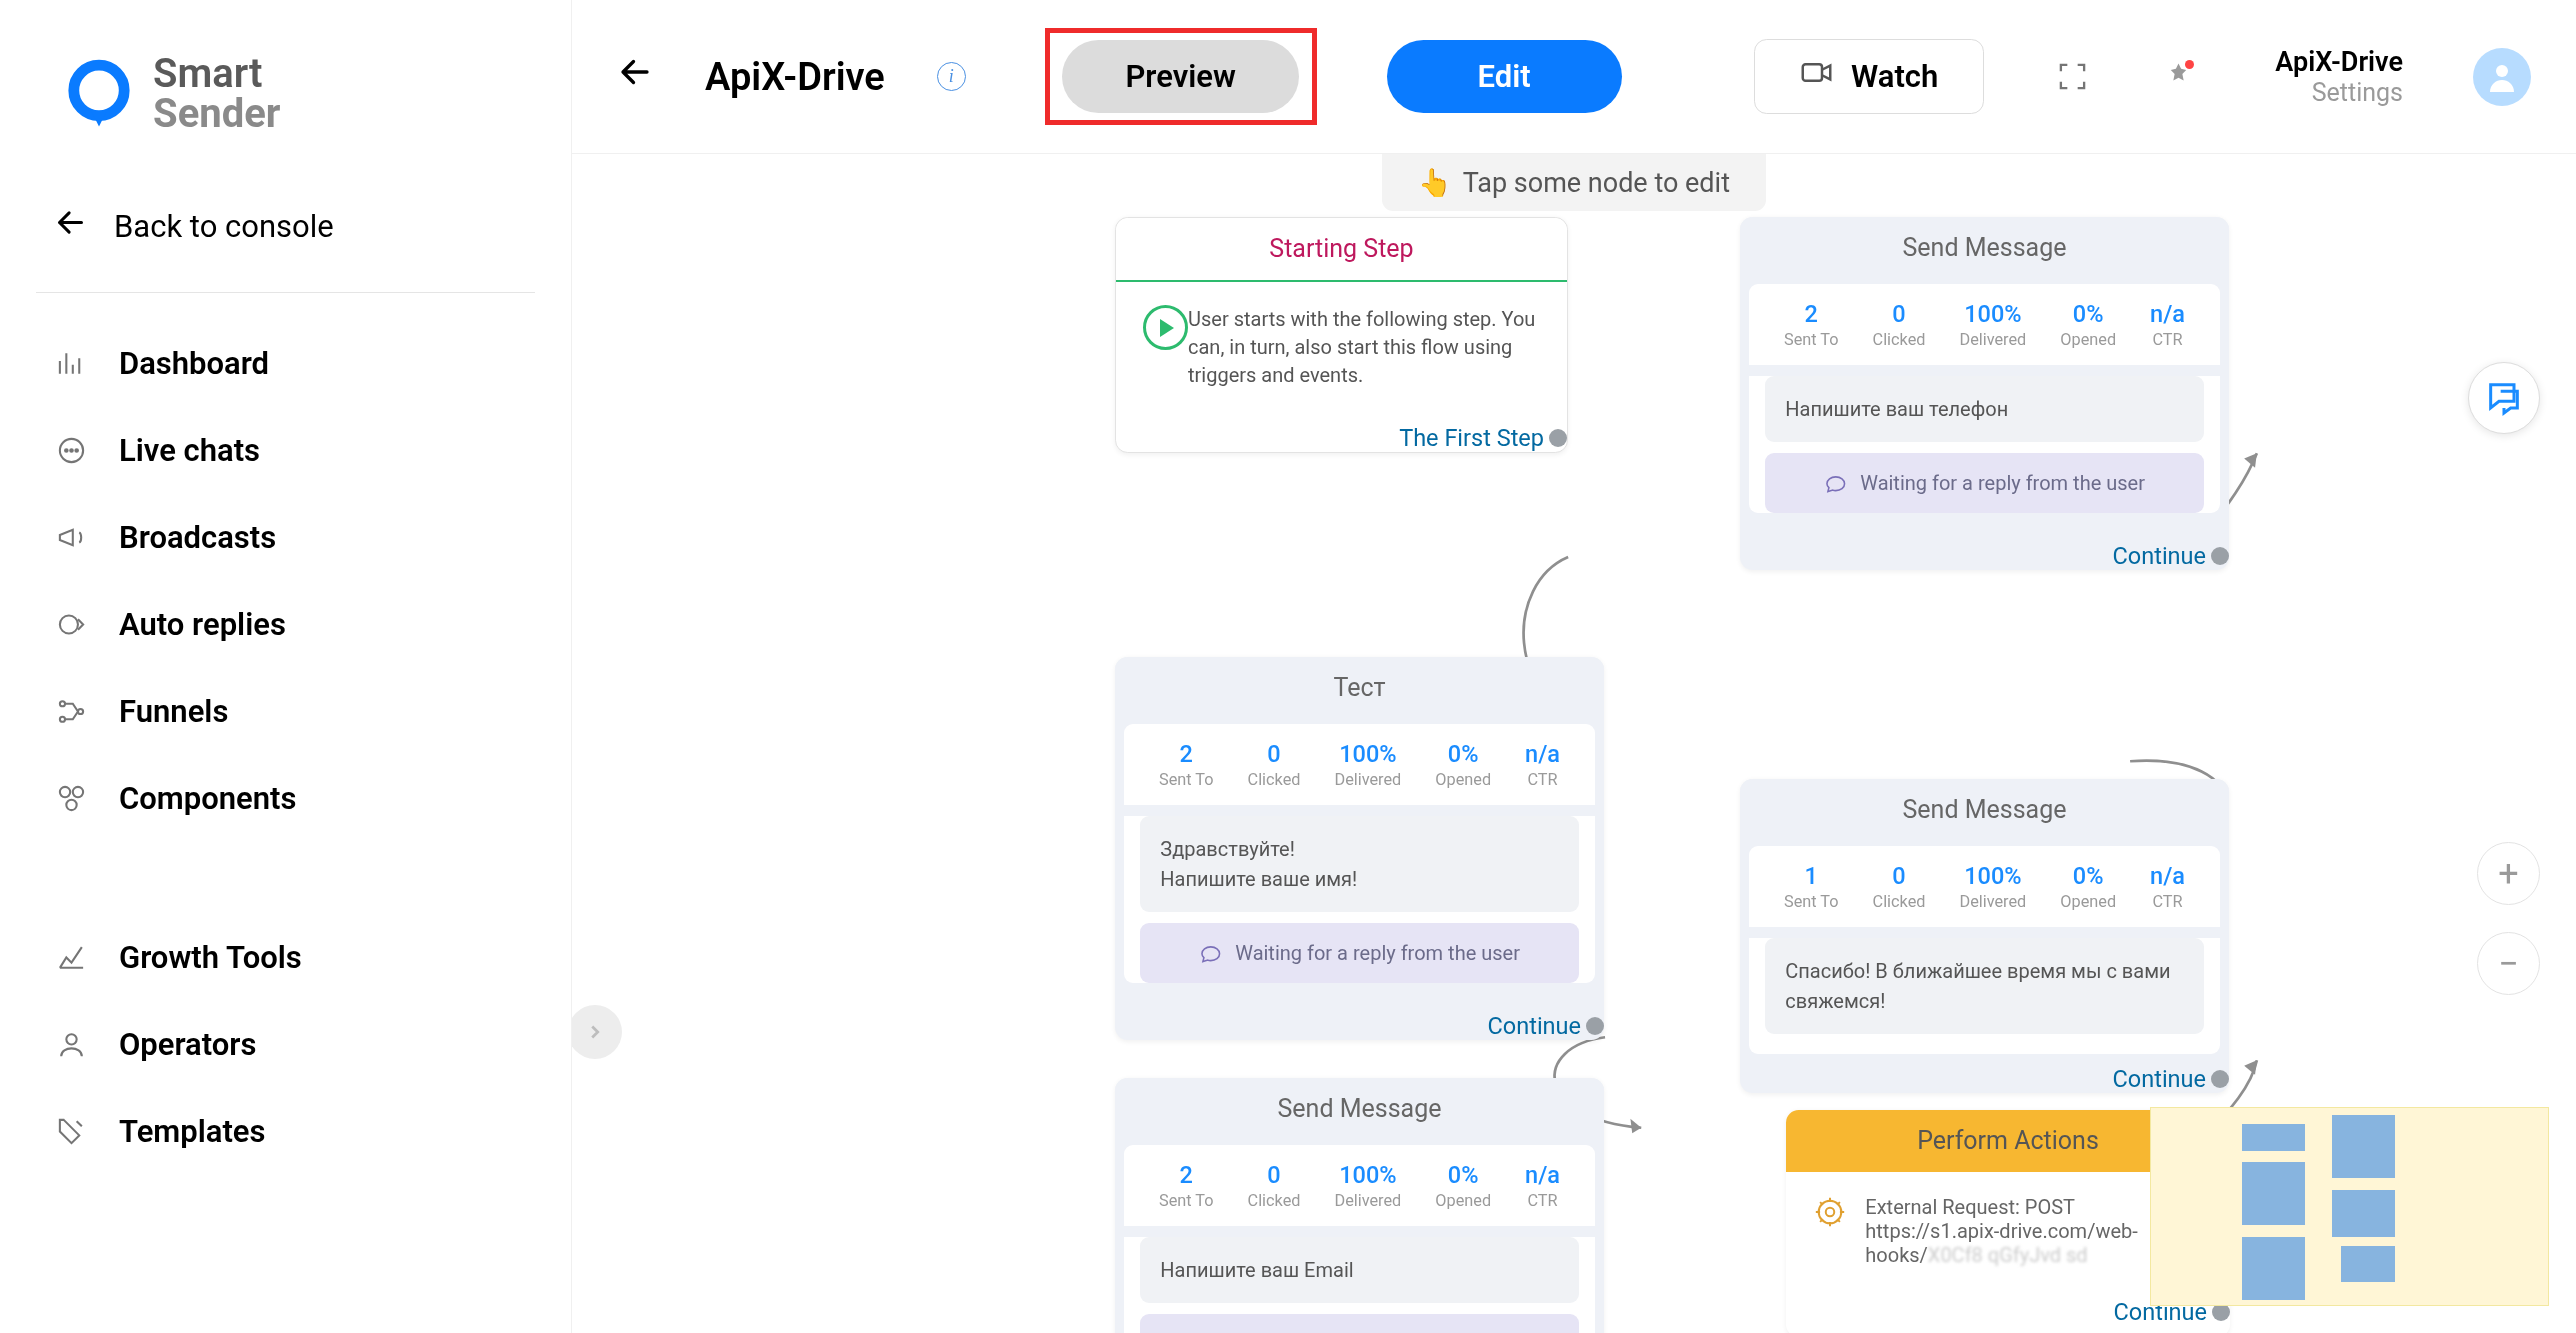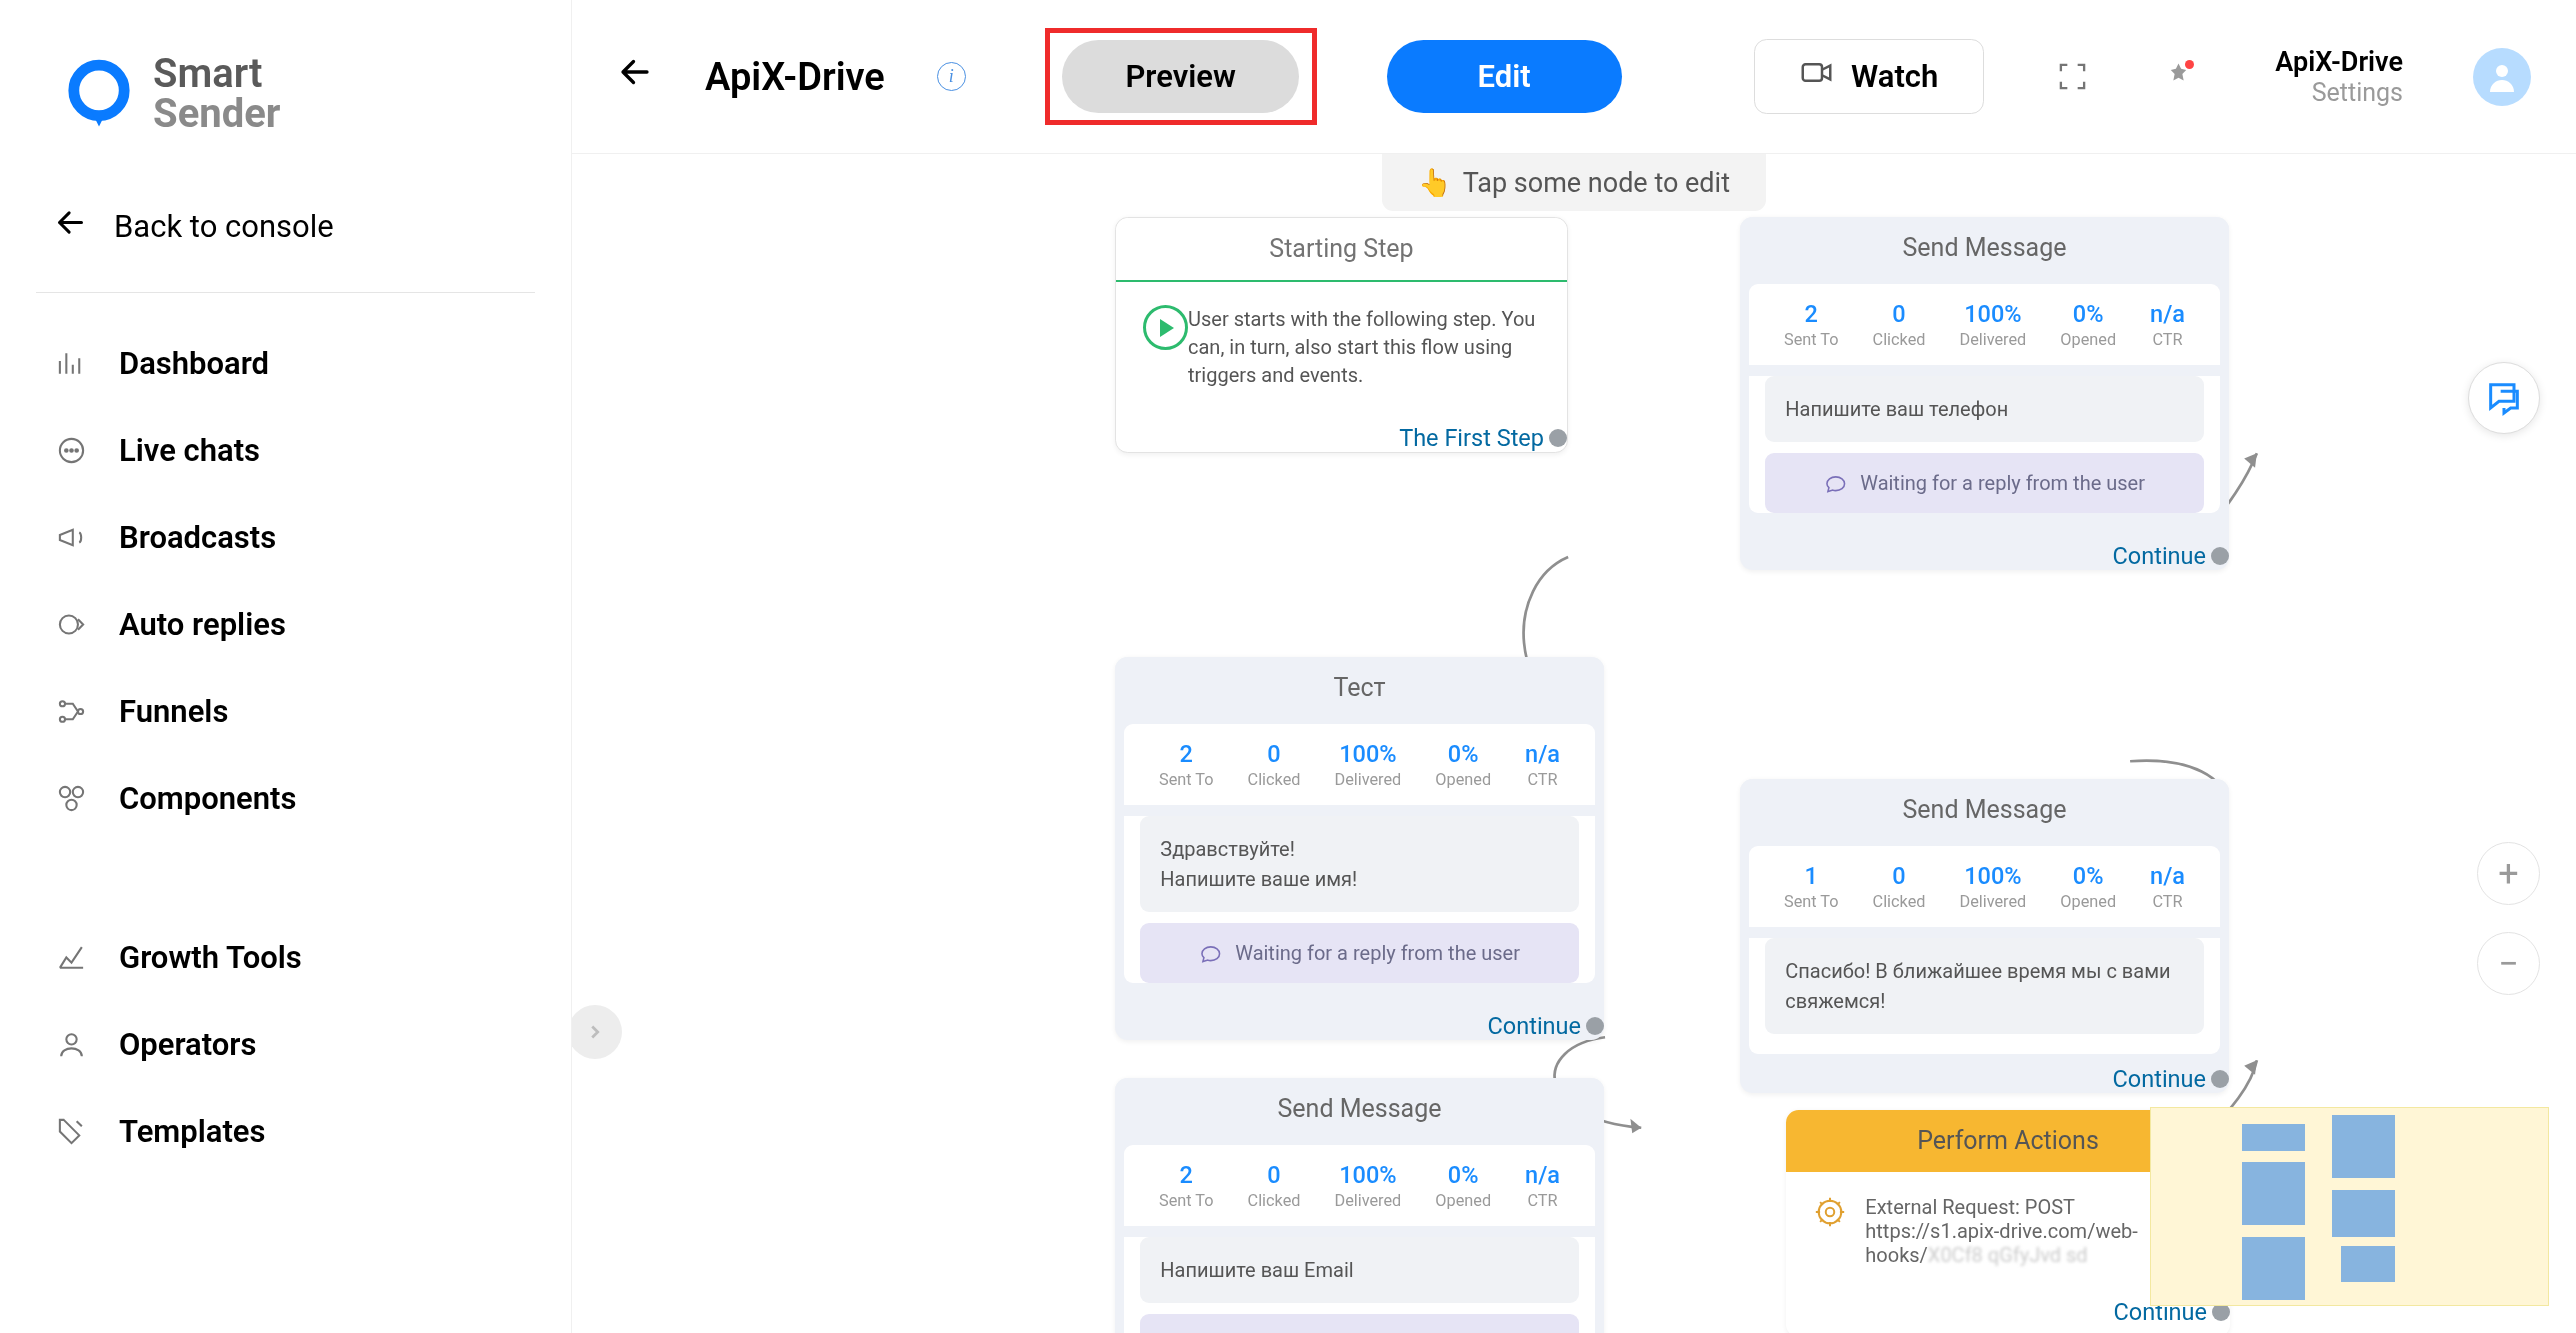--- a/index.html
+++ b/index.html
@@ -29,21 +29,21 @@
 .notif-dot{position:absolute;top:1.8px;right:1.8px;width:9px;height:9px;background:#ff4444;border-radius:50%}
 .hdr-user{margin-left:36px;text-align:right}
 .hdr-user-name{font-size:27px;font-weight:600}
 .hdr-user-sub{font-size:25px;color:#9a9a9a}
 .avatar{width:58px;height:58px;border-radius:50%;background:#b7dcff;margin-left:27px;display:flex;align-items:center;justify-content:center}
 .canvas{flex:1;position:relative;background:#fff;overflow:hidden}
 .tap-hint{position:absolute;top:0;left:50%;transform:translateX(-50%);background:#f3f3f3;padding:12.7px 36px;border-radius:0 0 11px 11px;font-size:27px;color:#555;display:flex;align-items:center;gap:11px}
 .node{position:absolute;width:489px;background:#eef1f7;border-radius:12.7px;box-shadow:0 1.8px 5.4px rgba(0,0,0,0.06)}
 .node-start{background:#fff;border:0.9px solid #e3e3e3}
 .node-header{padding:16.3px 0;text-align:center;font-size:25px;color:#666;background:#eef1f7;border-radius:12.7px 12.7px 0 0}
-.node-start .node-header{color:#737373;background:#fff;border-bottom:2.7px solid #2dbb6e;font-size:25px}
+.node-start .node-header{color:#be185d;background:#fff;border-bottom:2.7px solid #2dbb6e;font-size:25px}
 .node-perform .node-header{background:#f7b731;color:#555;border-radius:12.7px 12.7px 0 0}
 .node-start-body{display:flex;gap:0;padding:23.5px 27px;background:#fff;align-items:flex-start}
 .play-icon{width:45px;height:45px;border:3.6px solid #2dbb6e;border-radius:50%;display:flex;align-items:center;justify-content:center;flex-shrink:0}
 .play-tri{width:0;height:0;border-left:14.5px solid #2dbb6e;border-top:9px solid transparent;border-bottom:9px solid transparent;margin-left:3.6px}
 .start-text{font-size:20px;color:#555;line-height:1.4}
 .stats{display:flex;justify-content:space-around;padding:16.3px 18px;background:#fff;margin:5.4px 9px 0;border-radius:9px 9px 0 0}
 .stat{text-align:center}
 .stat-val{font-size:23.5px;color:#1a8cff;font-weight:500}
 .stat-lbl{font-size:16.3px;color:#9a9a9a;margin-top:1.8px}
 .msg-box{background:#f0f2f5;margin:11px 16.3px;padding:18px 20px;border-radius:9px;font-size:20px;color:#555;line-height:1.5}

